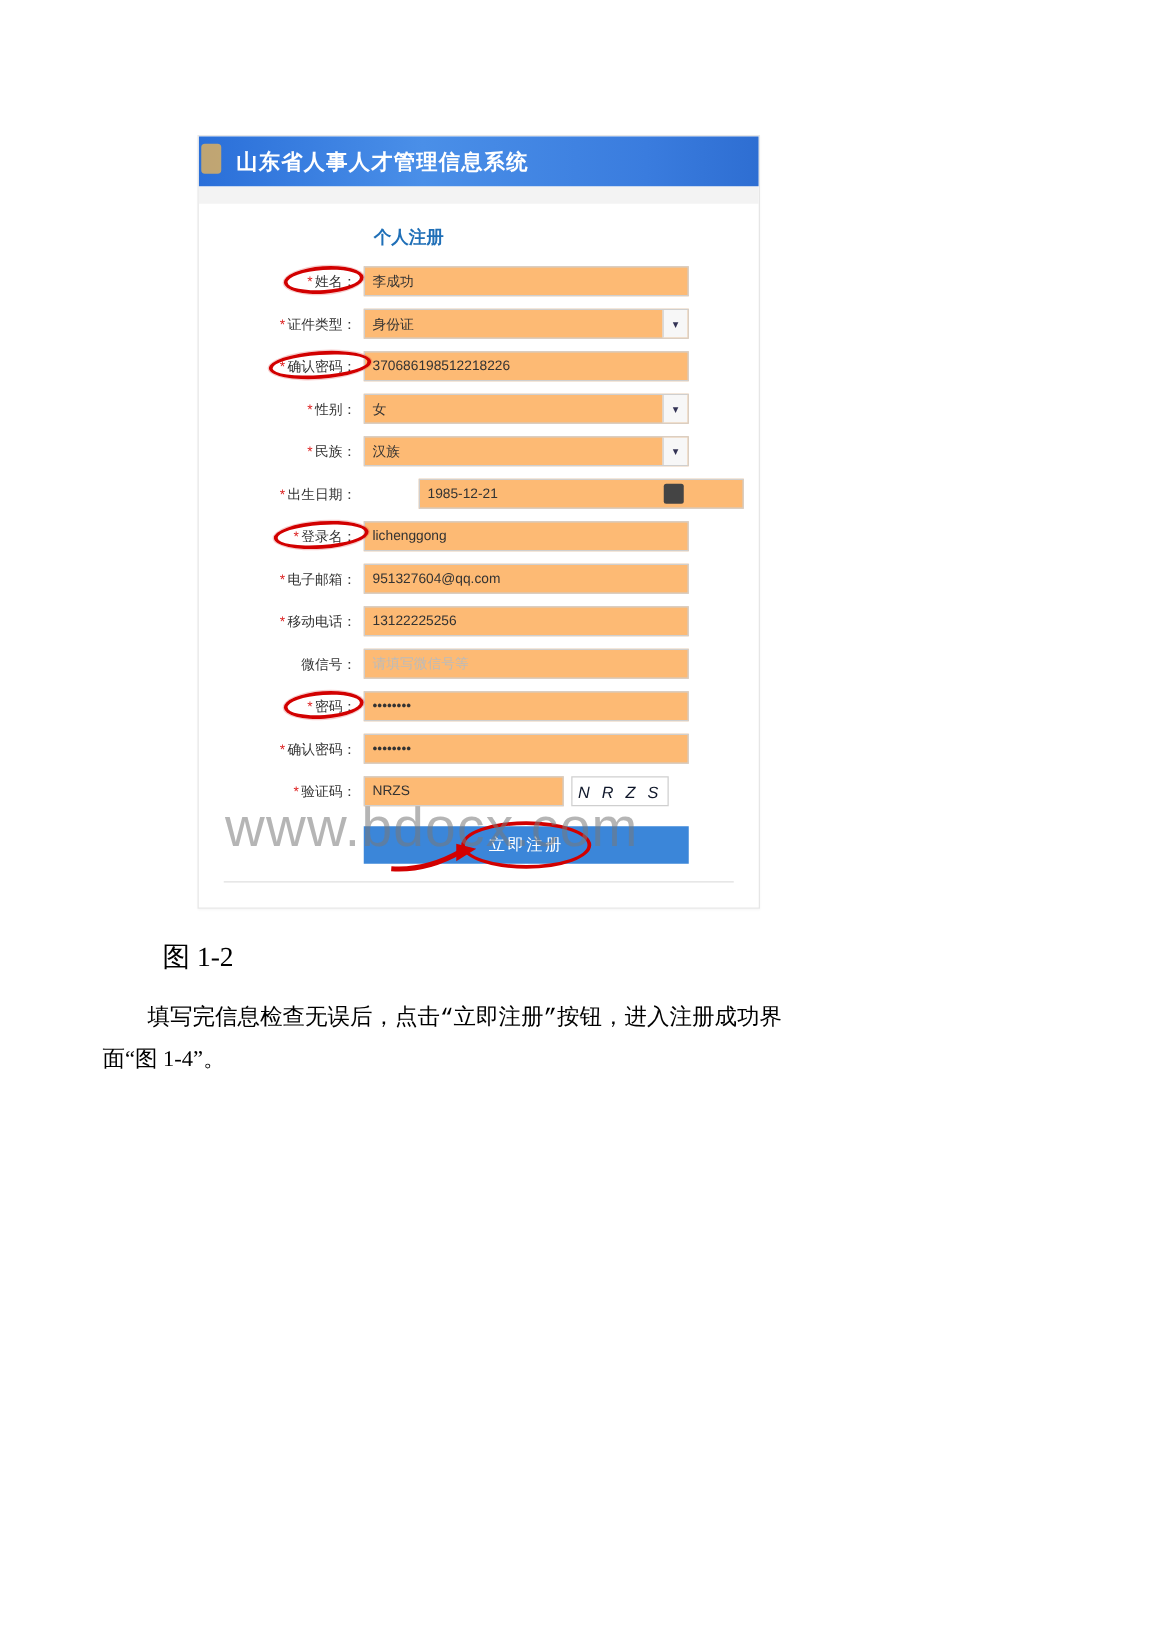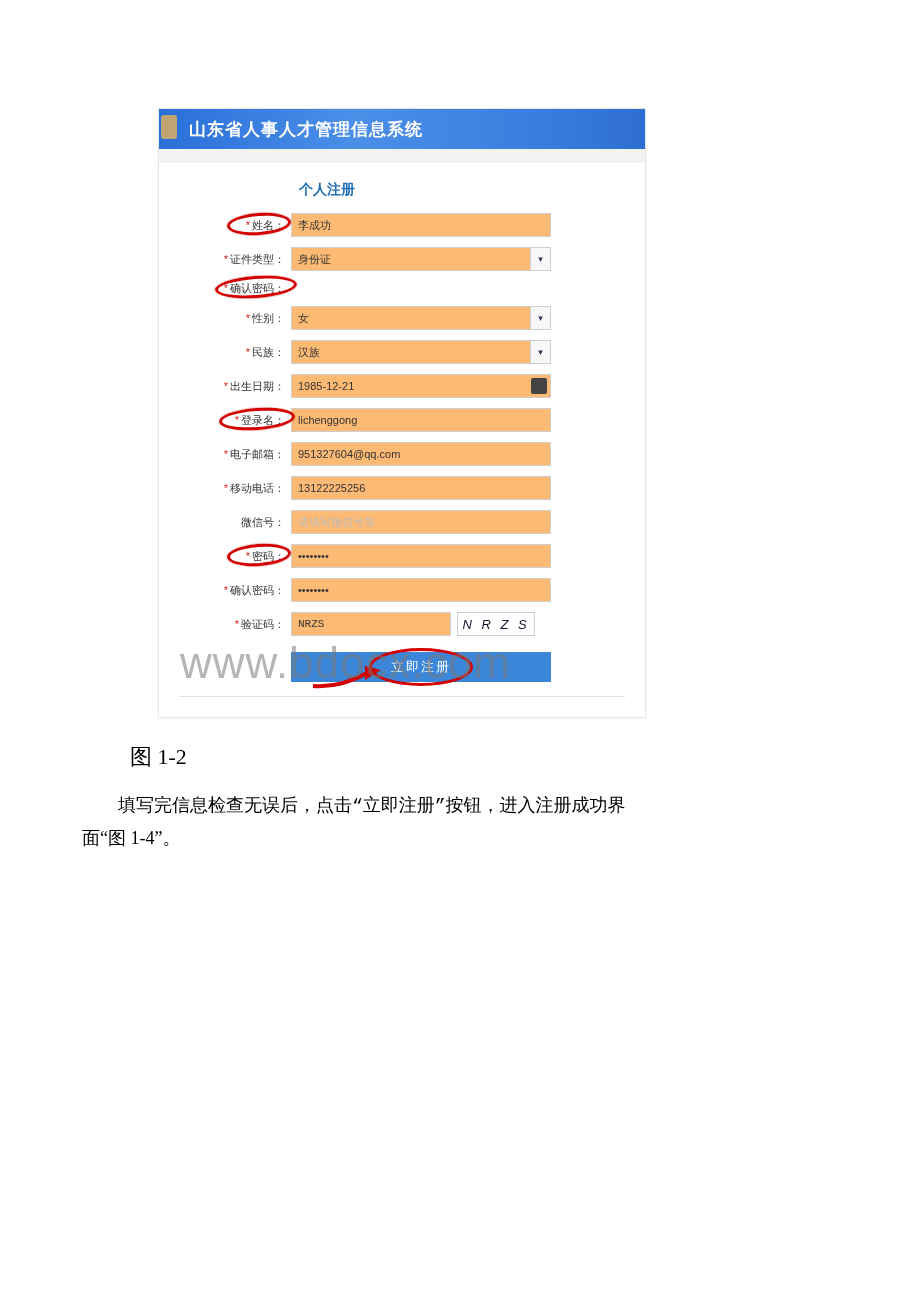--- a/index.html
+++ b/index.html
@@ -1,19 +1,19 @@
 <!DOCTYPE html>
 <html><head>
 <meta charset="utf-8">
 <style>
   * { box-sizing: border-box; }
   html, body { margin:0; padding:0; width:920px; background:#fff; font-family:"Microsoft YaHei","SimSun",Arial,sans-serif; }
   .page { width:920px; min-height:1302px; padding:0; position:relative; }
   .screenshot {
-    width:488px;
+    width:450px;
     margin:108px 0 0 158px;
     border:1px solid #e6e6e6;
     box-shadow:0 1px 2px rgba(0,0,0,0.04);
     overflow:hidden;
     background:#fff;
   }
   .banner {
     height:40px;
     background:linear-gradient(90deg,#2a6fd9,#4a8fe8 40%,#3a7cde 80%,#2e6ed2 100%);
     color:#fff;
@@ -64,26 +64,26 @@
   .sel-wrap { position:relative; flex:1; max-width:260px; }
   .sel-wrap .ctrl { width:100%; }
   .sel-arrow {
     position:absolute; right:1px; top:1px; width:20px; height:22px;
     background:#f7f7f7; border-left:1px solid #cfcfcf;
     display:flex; align-items:center; justify-content:center;
     font-size:9px; color:#335;
     pointer-events:none;
   }
   .date-wrap { position:relative; flex:1; max-width:260px; }
-  .date-wrap .ctrl { width:100%; }
+  .date-wrap .ctrl { width:100%;margin-left:44px; }
   .date-icon {
     position:absolute; right:4px; top:4px; width:16px; height:16px;
     background:#444; border-radius:2px;
   }
-  .captcha-row .ctrl { max-width:160px;font-family:Liberation Mono, monospace; }
+  .captcha-row .ctrl { max-width:160px; }
   .captcha-img {
     width:78px; height:24px; margin-left:6px;
     background:#fff; border:1px solid #cfcfcf;
     display:flex; align-items:center; justify-content:space-around;
     font-family:"Segoe UI",sans-serif; font-style:italic; font-size:13px; color:#0f172a;
     letter-spacing:3px;
   }
   .submit-wrap { margin:16px 0 2px 112px; max-width:260px; position:relative; }
   .submit-btn {
     width:100%; height:30px; background:#3b86d9; color:#fff; border:none;
@@ -151,20 +151,21 @@
           <input class="ctrl select" value="身份证" style="">
           <span class="sel-arrow">▾</span>
         </div>
       </div>
 
       <div class="row">
         <div class="label">
           <span class="req">*</span><span>确认密码：</span>
           <span class="oval" style="left:36px;top:-5px;width:82px;height:22px;"></span>
         </div>
+        <input class="ctrl" value="370686198512218226" style="">
       </div>
 
       <div class="row">
         <div class="label"><span class="req">*</span><span>性别：</span></div>
         <div class="sel-wrap">
           <input class="ctrl select" value="女" style="">
           <span class="sel-arrow">▾</span>
         </div>
       </div>
 

